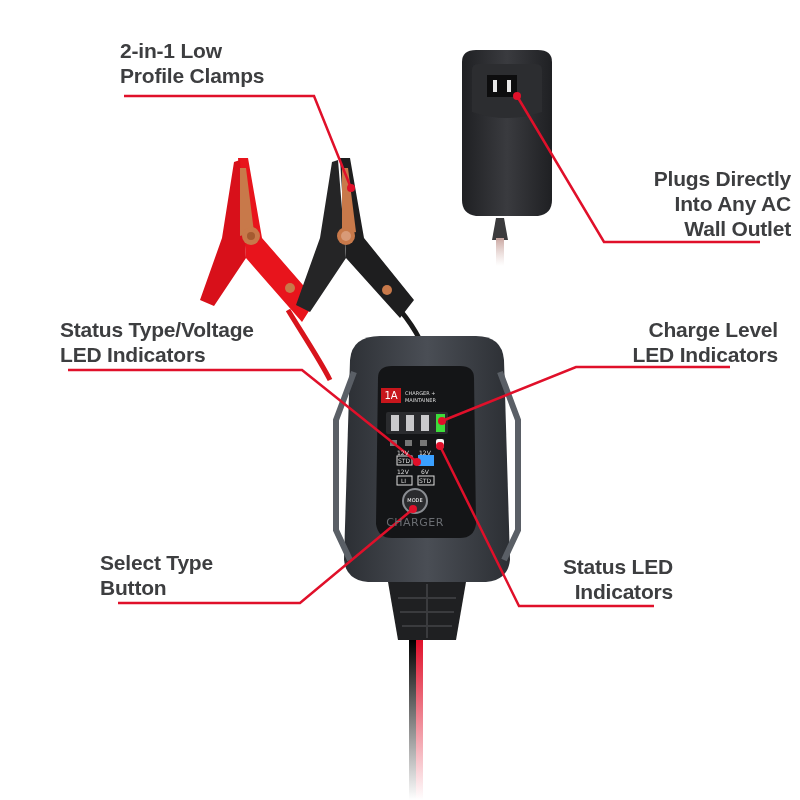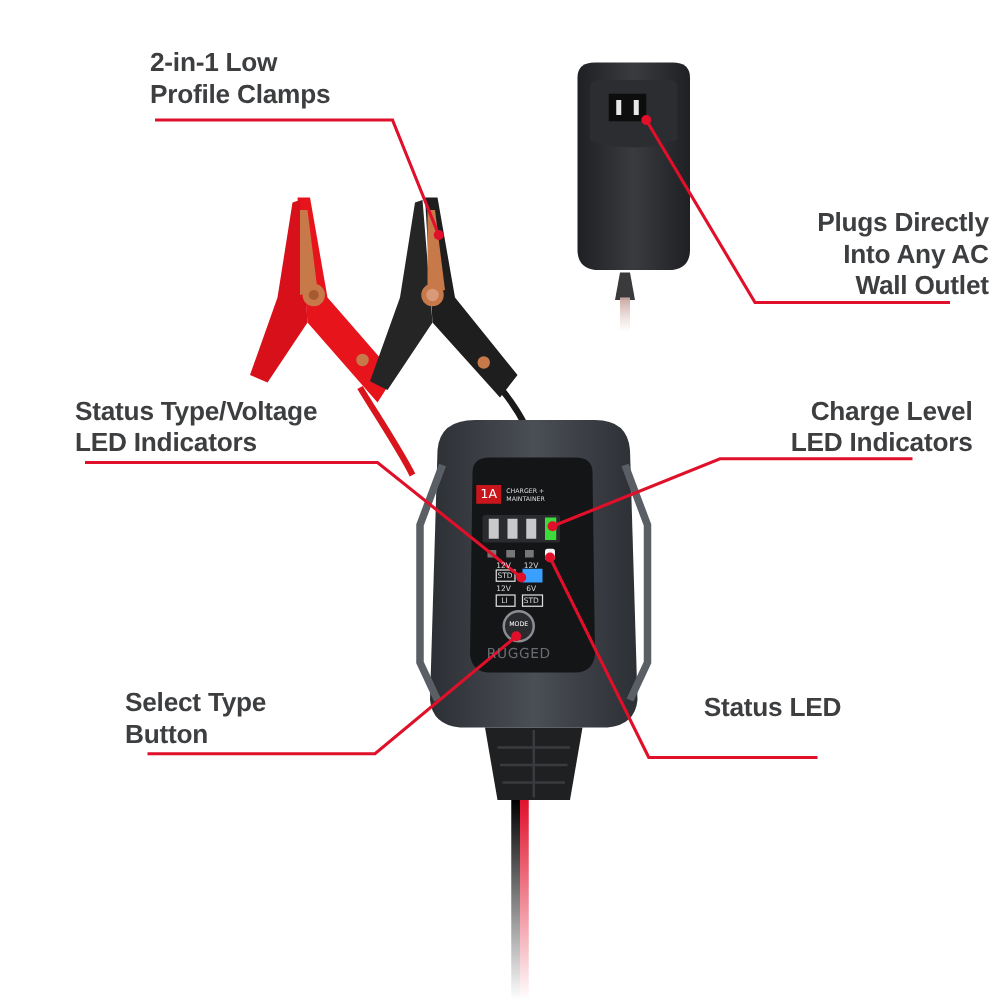--- a/index.html
+++ b/index.html
@@ -139,21 +139,21 @@
   <div class="panel-text" style="position:absolute;left:405px;top:390px;font-size:5px;color:#ddd;line-height:6px;">CHARGER +</div>
   <div class="panel-text" style="position:absolute;left:405px;top:397px;font-size:5px;color:#ddd;line-height:6px;">MAINTAINER</div>
   <div class="panel-text" style="position:absolute;left:397px;top:449px;font-size:6px;color:#ddd;line-height:7px;">12V</div>
   <div class="panel-text" style="position:absolute;left:398px;top:457px;font-size:6px;color:#ddd;line-height:7px;">STD</div>
   <div class="panel-text" style="position:absolute;left:419px;top:449px;font-size:6px;color:#ddd;line-height:7px;">12V</div>
   <div class="panel-text" style="position:absolute;left:397px;top:468px;font-size:6px;color:#ddd;line-height:7px;">12V</div>
   <div class="panel-text" style="position:absolute;left:401px;top:477px;font-size:6px;color:#ddd;line-height:7px;">LI</div>
   <div class="panel-text" style="position:absolute;left:421px;top:468px;font-size:6px;color:#ddd;line-height:7px;">6V</div>
   <div class="panel-text" style="position:absolute;left:419px;top:477px;font-size:6px;color:#ddd;line-height:7px;">STD</div>
   <div class="panel-text" style="position:absolute;left:403px;top:497px;width:24px;font-size:5px;color:#fff;text-align:center;line-height:7px;">MODE</div>
-  <div class="panel-text" style="position:absolute;left:380px;top:516px;width:70px;font-size:11px;color:#6a6d72;text-align:center;letter-spacing:0.5px;line-height:14px;">RUGGED</div>
+  <div class="panel-text" style="position:absolute;left:380px;top:516px;width:70px;font-size:11px;color:#6a6d72;text-align:center;letter-spacing:0.5px;line-height:14px;">CHARGER</div>
 
   <div class="label right-align" style="left:120px;top:38px;width:176px;">
     <span>2-in-1 Low</span>
     <span>Profile Clamps</span>
   </div>
 
   <div class="label left-align" style="left:601px;top:166px;width:190px;">
     <span>Plugs Directly</span>
     <span>Into Any AC</span>
     <span>Wall Outlet</span>
@@ -169,15 +169,16 @@
     <span>LED Indicators</span>
   </div>
 
   <div class="label right-align" style="left:100px;top:550px;width:180px;">
     <span>Select Type</span>
     <span>Button</span>
   </div>
 
   <div class="label left-align" style="left:523px;top:554px;width:150px;">
     <span>Status LED</span>
+    <span>Indicators</span>
   </div>
 
 </div>
 
 </body></html>

